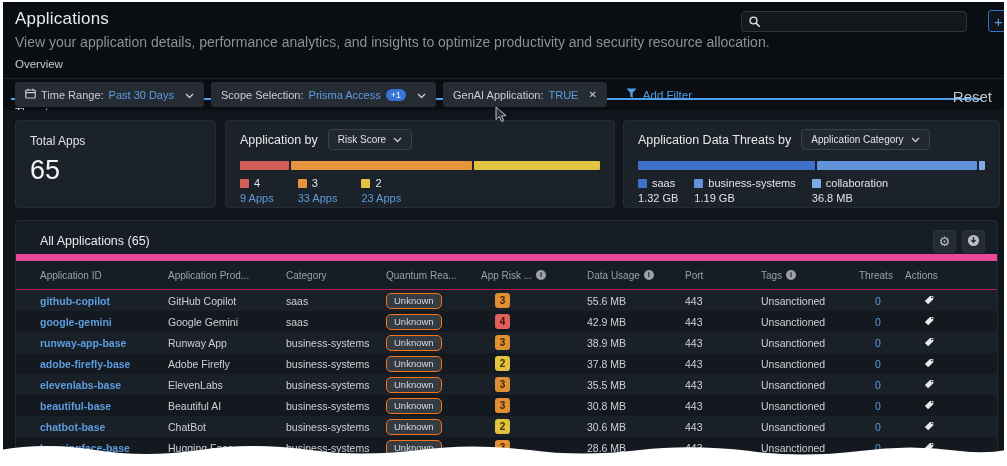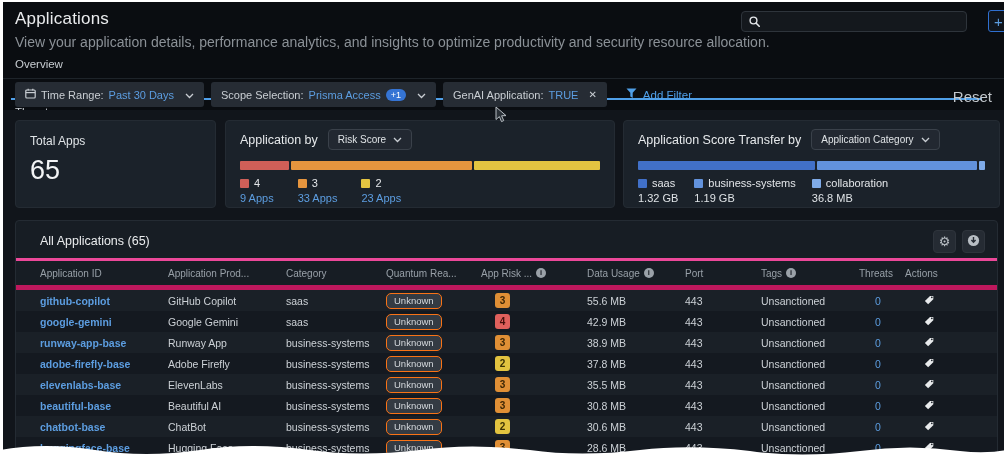--- a/index.html
+++ b/index.html
@@ -70,29 +70,29 @@
   .c-b1 { background: #4170c8; } .c-b2 { background: #6292dc; } .c-b3 { background: #7fabe8; }
   .legend { position: absolute; left: 14px; top: 56px; display: flex; }
   .lg { margin-right: 24px; }
   .lg-top { display: flex; align-items: center; gap: 5px; font-size: 11px; color: #e3e6e9; }
   .sw { width: 9px; height: 9px; border-radius: 1px; display: inline-block; }
   .lg-link { font-size: 11px; color: #5c9de0; margin-top: 3px; }
   .lg-val { font-size: 11px; color: #dfe3e6; margin-top: 3px; }
   .lg3 { margin-right: 16px; }
   
   .table-card { position: absolute; left: 12px; top: 110px; width: 983px; height: 250px; background: #171d24; border: 1px solid #242b33; border-radius: 4px 4px 0 0; }
-  .table-titlebar { position: relative; height: 40px; border-bottom: 3px solid #ec4899; }
+  .table-titlebar { position: relative; height: 40px; border-bottom: 7px solid #ec4899; }
   .table-title { position: absolute; left: 24px; top: 13px; font-size: 12.5px; color: #e9ebed; }
   .tbl-icons { position: absolute; right: 12px; top: 9px; display: flex; gap: 6px; }
   .icon-btn { width: 23px; height: 23px; background: #252b33; border: 1px solid #2e343c; border-radius: 4px; display: flex; align-items: center; justify-content: center; color: #b8bec4; font-size: 13px; }
   .thead, .trow {
     display: grid; grid-template-columns: 128px 118px 100px 95px 106px 98px 76px 98px 46px 1fr;
     padding-left: 24px; padding-right: 12px; align-items: center;
   }
-  .thead { height: 29px; font-size: 10px; color: #98a0a8; border-bottom: 5px solid #be185d; }
+  .thead { height: 29px; font-size: 10px; color: #98a0a8; border-bottom: 1px solid #be185d; }
   .th { display: flex; align-items: center; gap: 4px; white-space: nowrap; overflow: hidden; }
   .info-icon { width: 10px; height: 10px; border-radius: 50%; background: #9aa1a8; color: #12161c; font-size: 7.5px; font-weight: bold; line-height: 10px; text-align: center; display: inline-block; font-style: normal; }
   .trow { height: 21px; font-size: 10.5px; color: #ccd1d6; }
   .trow:nth-child(odd) { background: #1a2027; }
   .trow:nth-child(even) { background: #141920; }
   .cell { white-space: nowrap; overflow: hidden; }
   .link { color: #5c9de0; font-weight: bold; }
   .chip { display: inline-block; padding: 1px 7px 2px; border: 1px solid #f97316; border-radius: 5px; background: #343b43; color: #d5d9dd; font-size: 9.5px; }
   .risk-badge { width: 15px; height: 15px; border-radius: 3px; display: flex; align-items: center; justify-content: center; font-size: 10px; font-weight: bold; margin-left: 14px; }
   .risk-badge[data-risk="4"] { background: #e0605c; color: #45100d; }
@@ -217,21 +217,21 @@
               <span class="sw c-r2"></span>
               <span>2</span>
             </div>
           <div class="lg-link">23 Apps</div>
         </div>
       </div>
     </div>
 
     <div class="card card3">
       <div class="card-titlerow">
-        <span class="card-title">Application Score Transfer by</span>
+        <span class="card-title">Application Data Threats by</span>
         <span class="dd-btn">
           <span>Application Category</span>
           <span><svg width="9" height="6" viewBox="0 0 9 6">
                 <path d="M1 1 L4.5 4.5 L8 1" fill="none" stroke="#c8cdd2" stroke-width="1.3"></path>
               </svg></span>
         </span>
       </div>
       <div class="bar">
         <div class="seg c-b1" style="width: 51.3%;"></div>
         <div class="seg c-b2" style="width: 46.3%;"></div>

